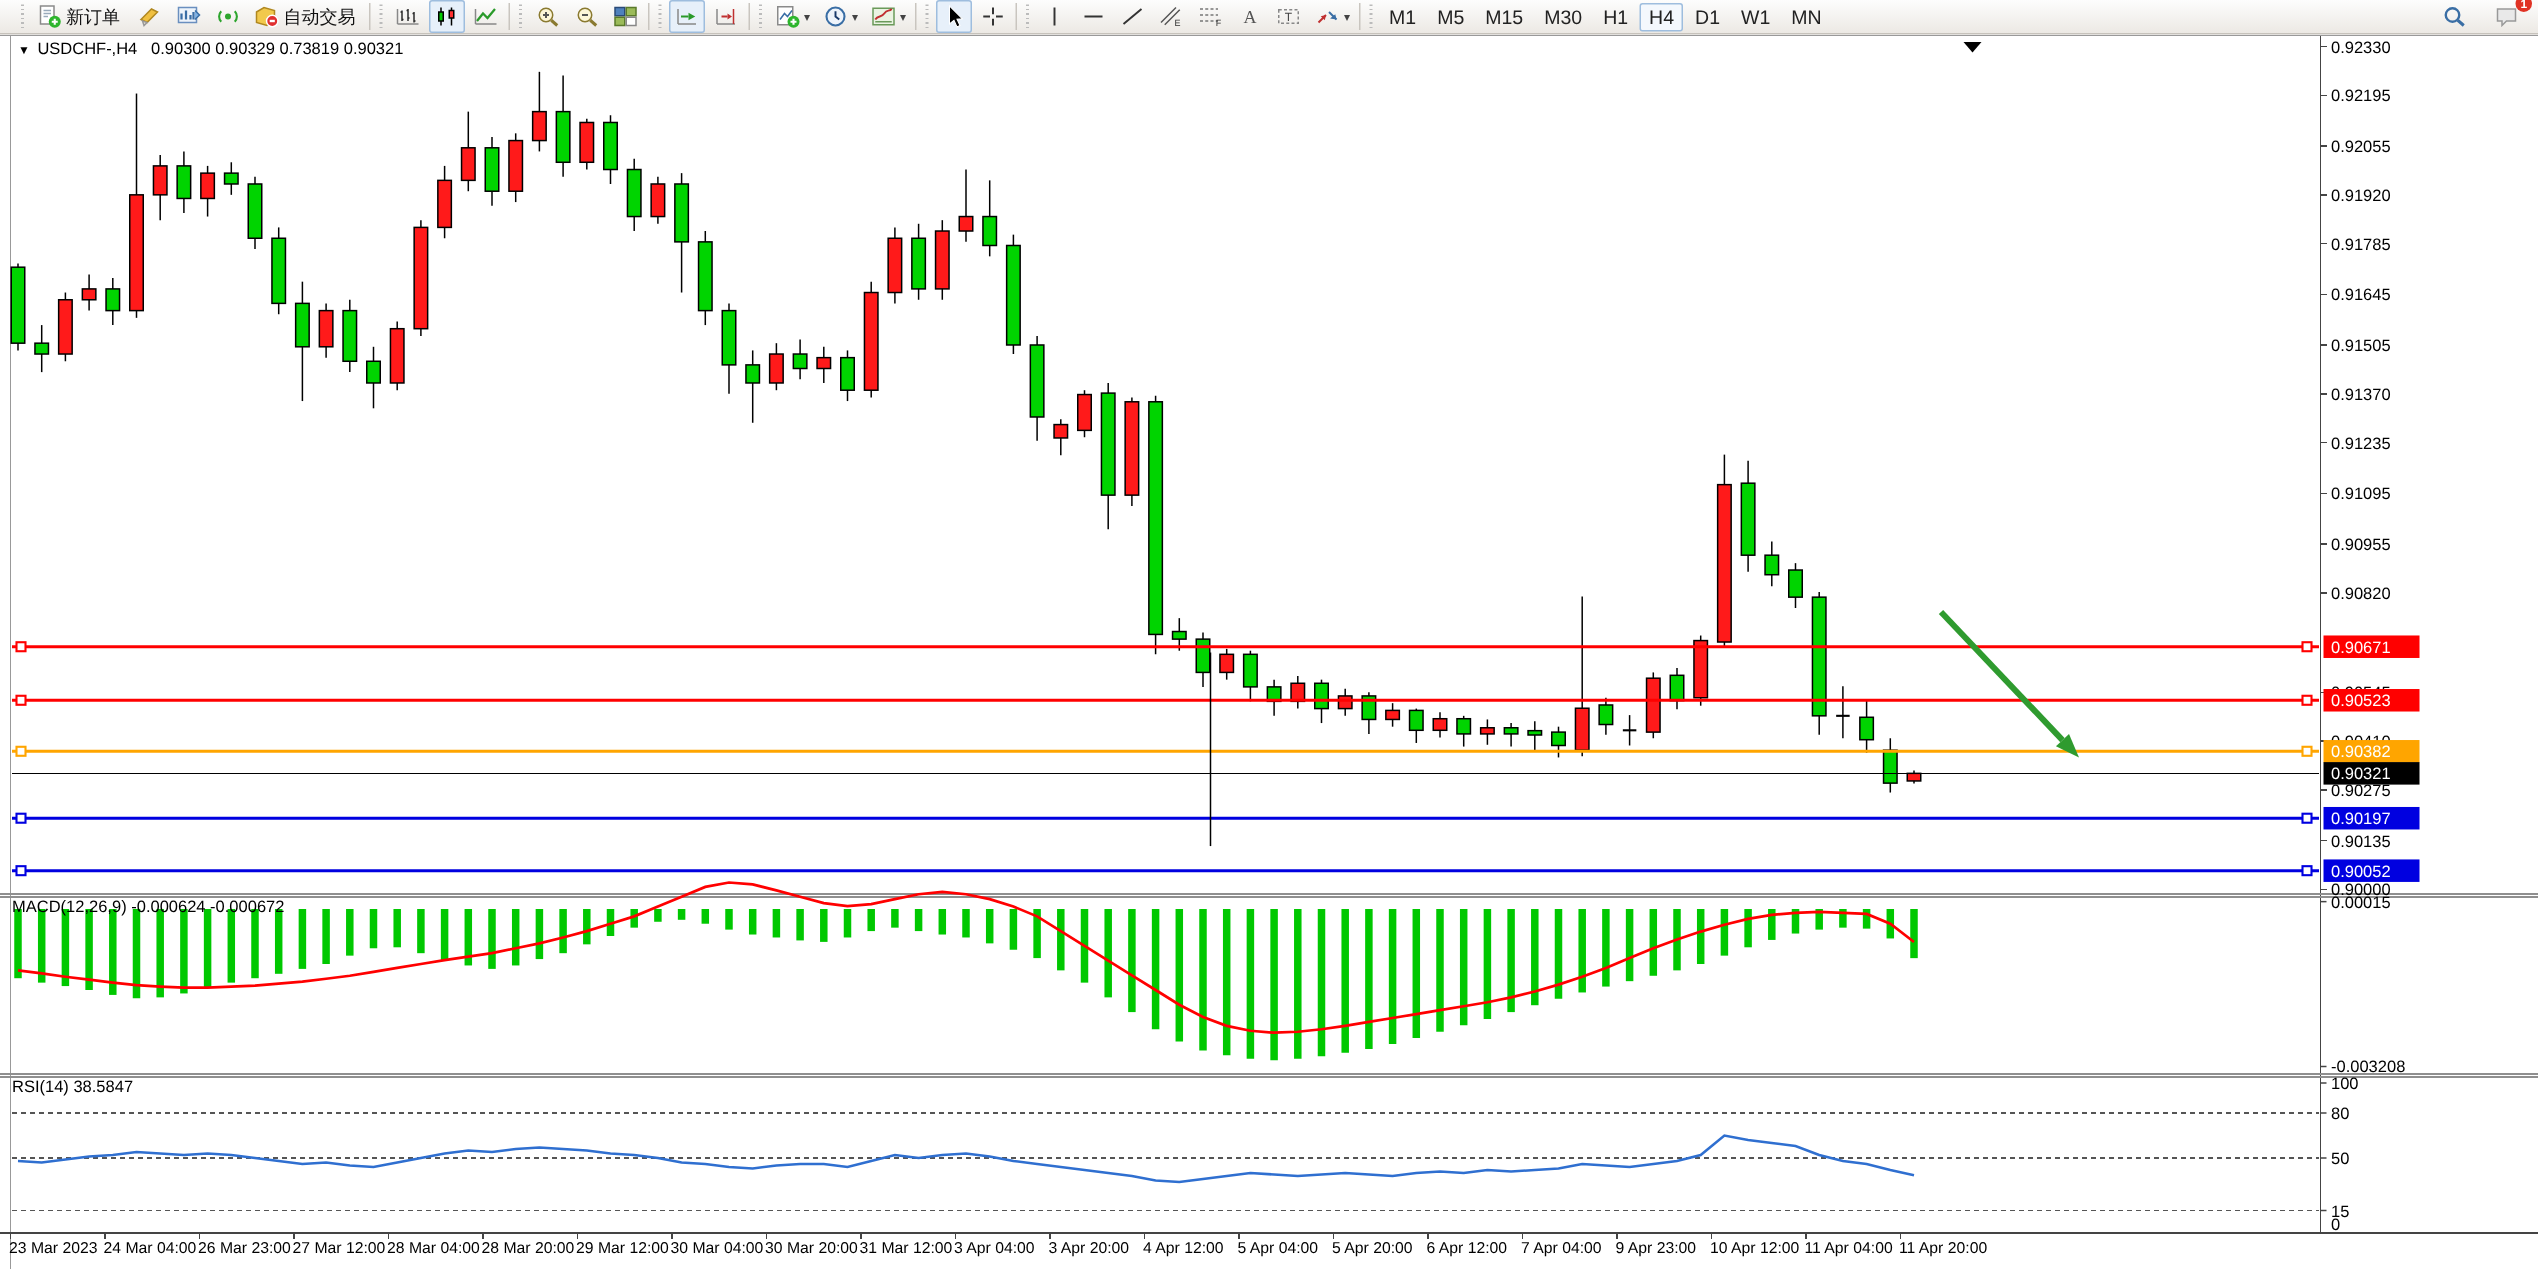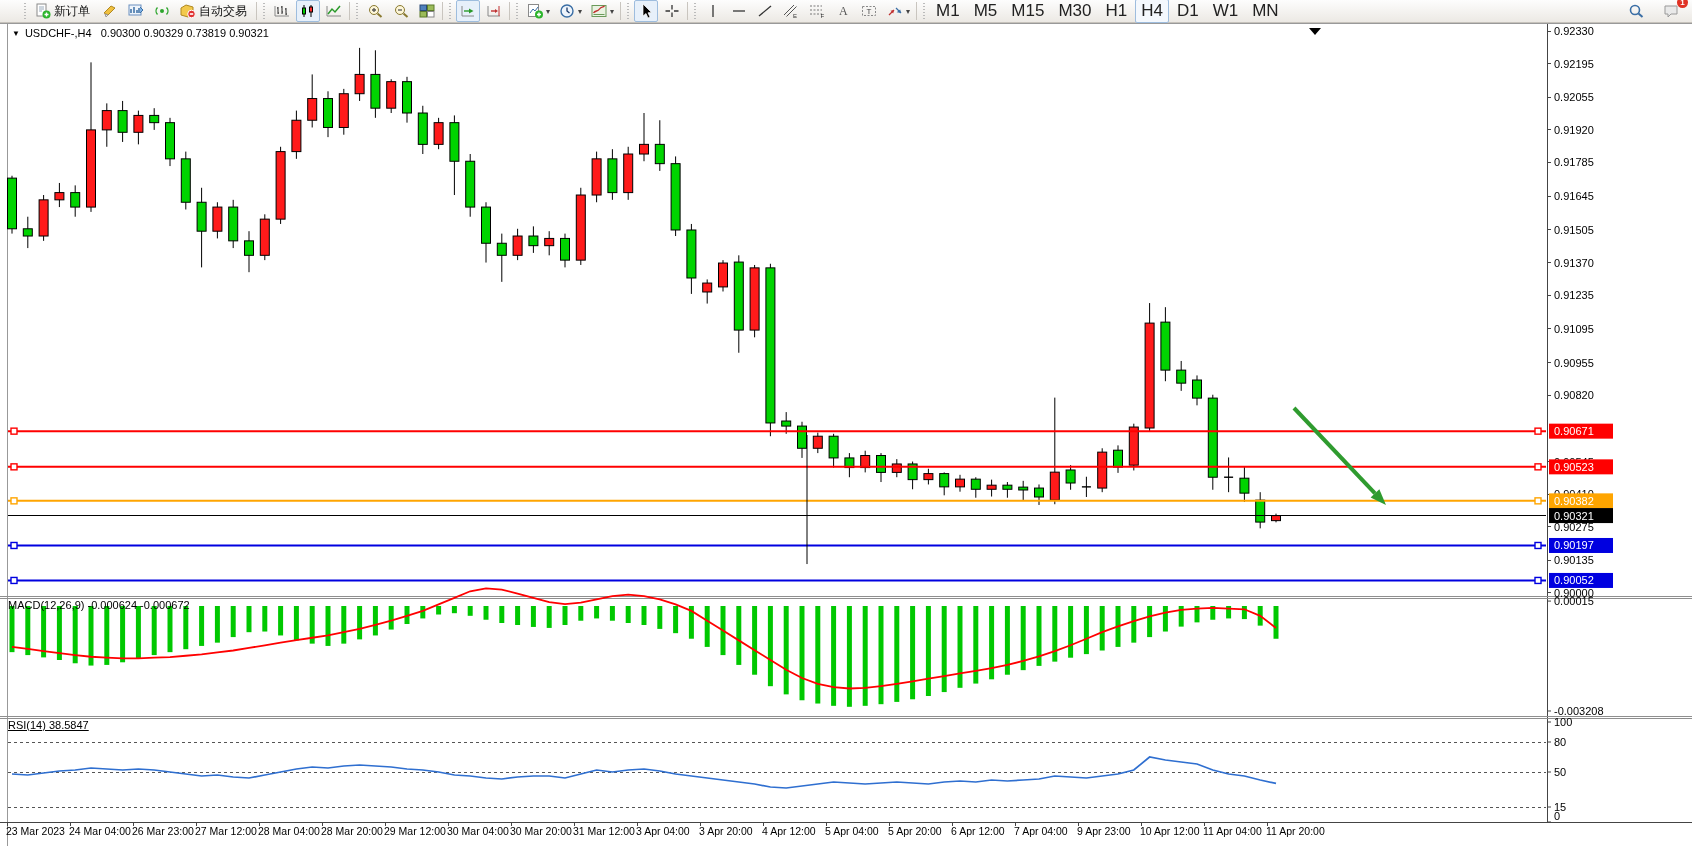--- a/index.html
+++ b/index.html
@@ -1,32 +1,32 @@
 <!DOCTYPE html>
 <html><head>
 <meta charset="utf-8">
 <style>
   html,body{margin:0;padding:0;background:#fff;}
   #app{position:relative;width:1692px;height:848px;overflow:hidden;
        font-family:"Liberation Sans",sans-serif;background:#fff;}
   
   #toolbar{position:absolute;top:0;left:0;width:1692px;height:23px;z-index:5;
     background:linear-gradient(#fdfdfd,#ece9e4);border-bottom:1px solid #c6c2bb;
-    display:flex;align-items:center;padding-left:20px;box-sizing:border-box;}
+    display:flex;align-items:center;padding-left:10px;box-sizing:border-box;}
   .grip{width:5px;height:16px;margin:0 3px 0 2px;
     background:repeating-linear-gradient(#bbb 0 1px,transparent 1px 3px);
     background-size:2px 100%;background-repeat:repeat-y;background-position:center;}
   .sep{width:1px;height:18px;background:#c9c5bf;margin:0 2px;}
   .tbtn{display:inline-flex;align-items:center;height:20px;padding:0 2px;margin:0 1px;
     border:1px solid transparent;border-radius:2px;cursor:default;}
   .tbtn.sel{background:#e7f0fa;border-color:#9ebdde;}
   .tbtn .lbl{font-size:12px;color:#111;margin:0 3px 0 2px;white-space:nowrap;}
   .tbtn .dd{font-size:8px;color:#444;margin-left:2px;}
   .ticon{display:inline-flex;width:18px;height:16px;}
-  .tfbtn{font-size:17px;color:#222;padding:1px 5px;margin:0 1px;border:1px solid transparent;border-radius:2px;}
+  .tfbtn{font-size:13px;color:#222;padding:1px 5px;margin:0 1px;border:1px solid transparent;border-radius:2px;}
   .tfbtn.sel{background:#f4f8fd;border-color:#9ebdde;}
   #tb-right{margin-left:auto;display:flex;align-items:center;padding-right:8px;}
   .badge{position:absolute;top:-4px;right:-6px;width:11px;height:11px;border-radius:6px;
     background:#e03224;color:#fff;font-size:8px;line-height:11px;text-align:center;font-weight:bold;}
   .chatwrap{position:relative;margin-left:10px;}
   
   #chart-svg{position:absolute;top:0;left:0;}
   .ovl{position:absolute;font-size:11px;color:#000;z-index:4;white-space:pre;}
   #title-ovl{top:27px;left:12px;display:flex;align-items:center;}
   #title-ovl .tri{font-size:8px;margin-right:5px;color:#000;}
@@ -696,14 +696,14 @@
           </span>
           <span class="badge">1</span>
         </div>
       </div>
     </div>
   <div id="title-ovl" class="ovl">
     <span class="tri">▼</span>
     <span>USDCHF-,H4   0.90300 0.90329 0.73819 0.90321</span>
   </div>
   <div class="ovl" style="top:599px;left:8px;">MACD(12,26,9) -0.000624 -0.000672</div>
-  <div class="ovl" style="top:719px;left:8px;text-decoration:underline;">RSI(14) 38.5847</div>
+  <div class="ovl" style="top:719px;left:8px;">RSI(14) 38.5847</div>
 </div>
 
 </body></html>

